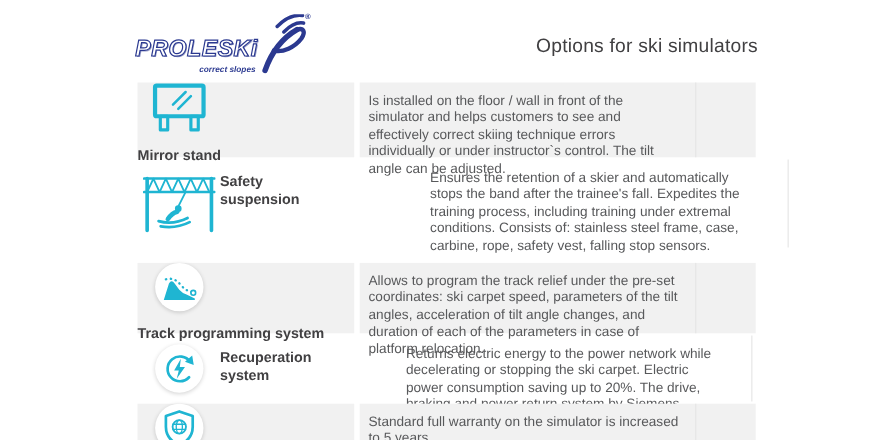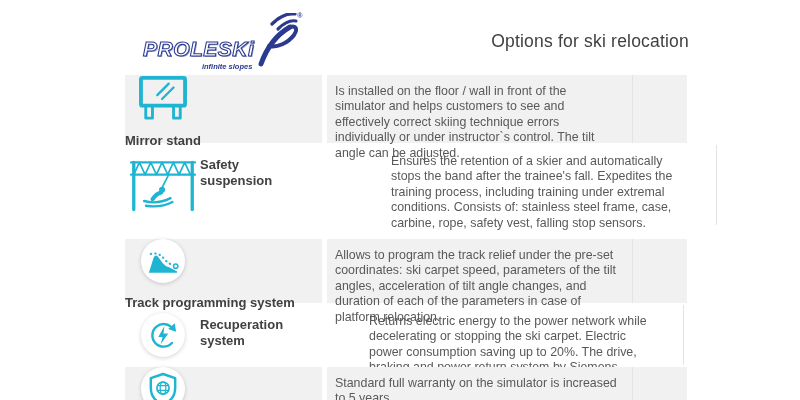--- a/index.html
+++ b/index.html
@@ -3,21 +3,21 @@
 <meta charset="utf-8">
 <style>
   * { margin:0; padding:0; box-sizing:border-box; }
   html,body { background:#ffffff; }
   .page {
     position:relative; width:800px; height:400px; overflow:hidden;
     background:#ffffff; font-family:"Liberation Sans", sans-serif;
   }
 
   
-  .logo { position:absolute; left:123px; top:13px; display:flex; align-items:flex-end;margin-left:20px; }
+  .logo { position:absolute; left:123px; top:13px; display:flex; align-items:center; }
   .logo-text { display:flex; flex-direction:column; align-items:flex-end; margin-top:14px; }
   .logo-brand {
     font-size:21px; font-weight:bold; font-style:italic; letter-spacing:0.5px;
     color:#2b3990;
     -webkit-text-fill-color:#ffffff; -webkit-text-stroke:1.1px #2b3990;
     text-shadow:1px 1px 0 #9aa0c9;
   }
   .logo-tagline { font-size:7.5px; font-style:italic; font-weight:bold; color:#2b3990; margin-top:1px; margin-right:2px; }
   .logo-mark { position:relative; margin-left:-4px; margin-top:0; }
   .logo-reg { position:absolute; right:-2px; top:-1px; font-size:7px; color:#2b3990; font-weight:bold; }
@@ -47,33 +47,33 @@
   }
 </style>
 </head>
 <body>
 
 <div class="page">
 
   <div class="logo">
     <div class="logo-text">
       <span class="logo-brand">PROLESKi</span>
-      <span class="logo-tagline">infinite slopes</span>
+      <span class="logo-tagline">correct slopes</span>
     </div>
     <div class="logo-mark">
       <svg width="50" height="54" viewBox="0 0 50 54">
         <path d="M22 11 C30 3 38 0 45 1" class="ic" style="stroke:#2b3990" stroke-width="3.2"></path>
         <path d="M28 16 C34 10 41 7 46 8" class="ic" style="stroke:#2b3990" stroke-width="3.2"></path>
         <path d="M11 51 C17 34 26 22 40 14" class="ic" style="stroke:#2b3990" stroke-width="5"></path>
         <path d="M40 14 C46 12 48 16 44 22 C38 30 27 35 19 33" class="ic" style="stroke:#2b3990" stroke-width="4"></path>
       </svg>
       <span class="logo-reg">®</span>
     </div>
   </div>
-  <div class="header-title">Options for ski relocation</div>
+  <div class="header-title">Options for ski simulators</div>
 
   <div class="table">
 
     <div class="row alt r1">
       <div class="lead">
         <div class="icon-cell">
           <svg width="52" height="46" viewBox="0 0 54 48">
             <rect x="4" y="3" width="46" height="29" rx="1.5" class="ic" stroke-width="4"></rect>
             <path d="M21 21 L33 9 M26 25 L38 13" class="ic" stroke-width="2.4"></path>
             <rect x="9" y="32" width="7" height="13" class="ic" stroke-width="3"></rect>

